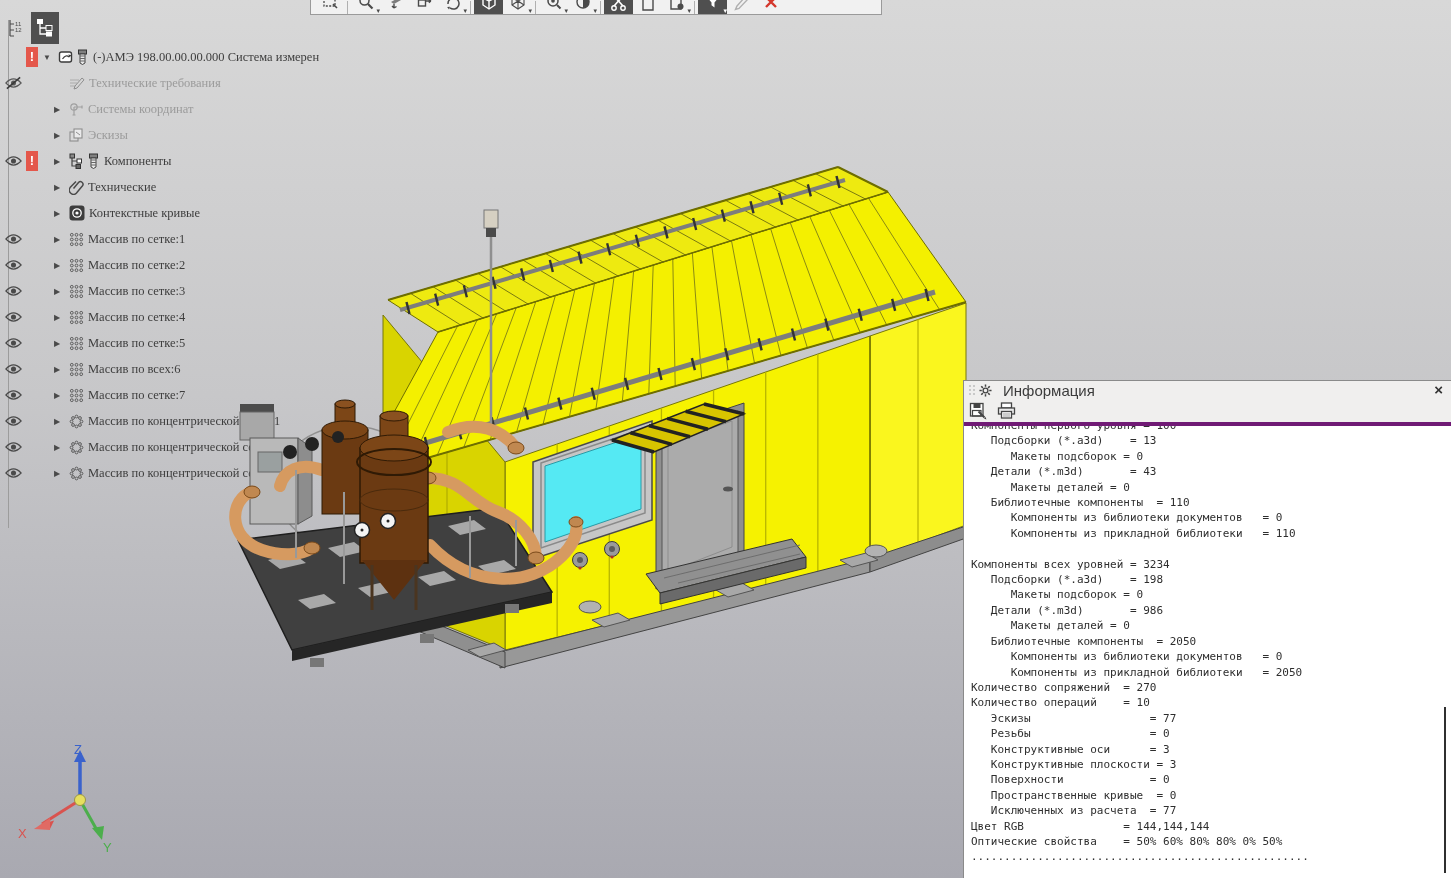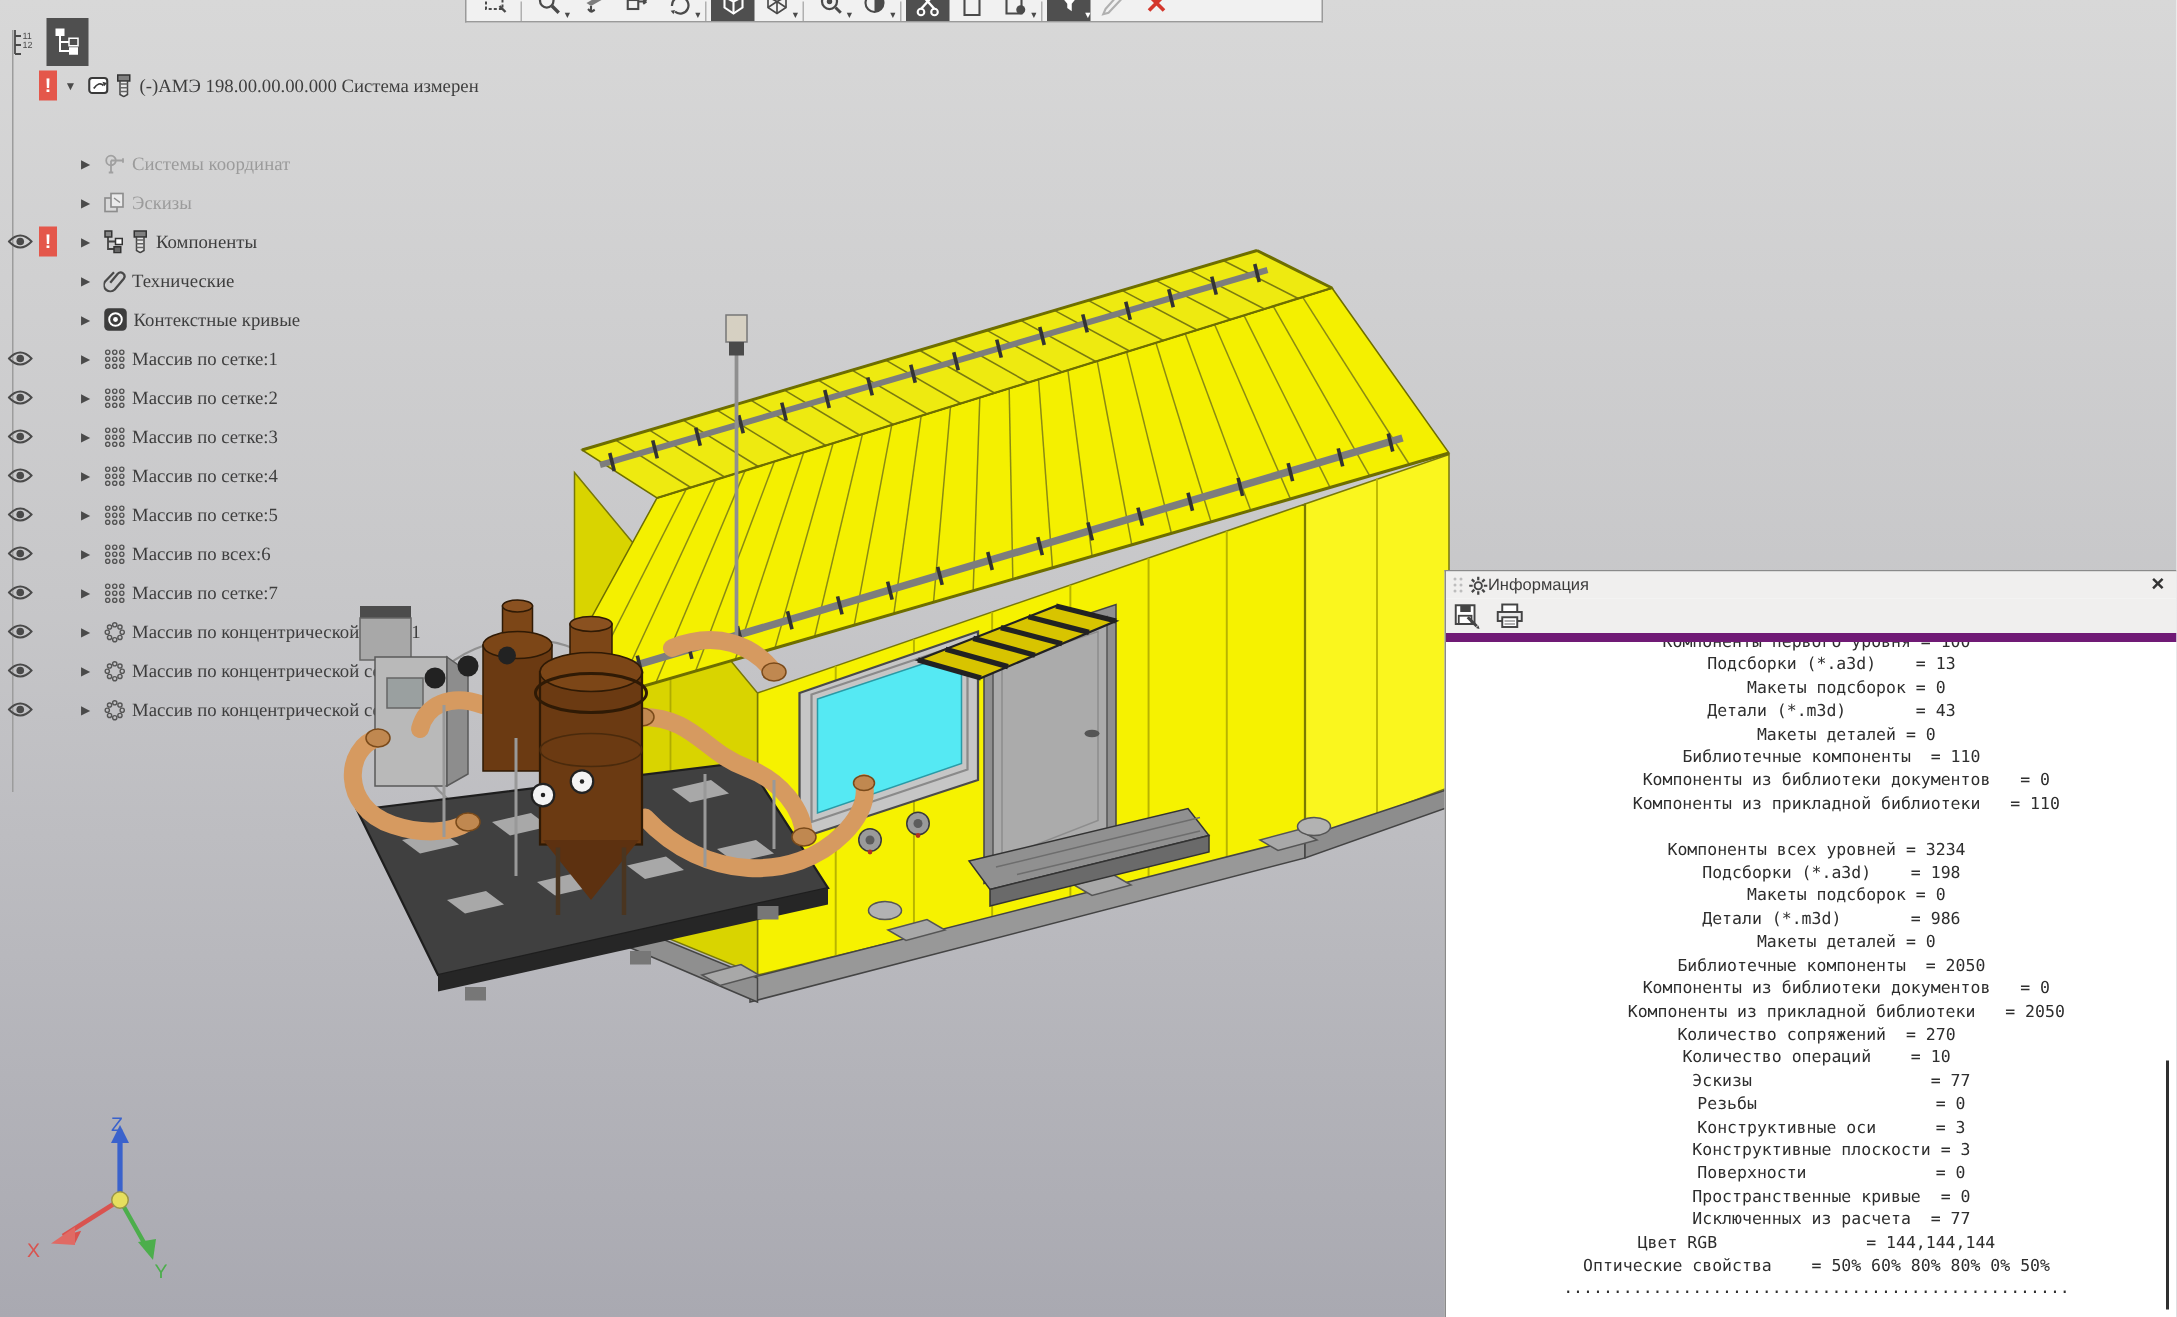--- a/index.html
+++ b/index.html
@@ -41,28 +41,28 @@
   .tree-row.grayed .tree-label{color:#9b9b9b;}
   .tree-row.grayed .tree-ico{opacity:.55;}
   
   .scene{position:absolute;left:0;top:0;z-index:3;}
   
   .info-panel{position:absolute;left:963px;top:380px;width:488px;height:498px;z-index:7;
     background:#ffffff;border-left:1px solid #8a8a8a;border-top:1px solid #8a8a8a;box-sizing:border-box;}
   .info-header{position:absolute;top:0;left:0;right:0;height:18px;background:#f0efee;
     display:flex;align-items:center;z-index:3;cursor:move;}
   .info-grip{width:8px;margin:0 3px 0 4px;}
-  .info-title{font-size:11px;color:#3c3c3c;margin-left:0;text-align:right;}
+  .info-title{font-size:15px;color:#3c3c3c;margin-left:11px;text-align:right;}
   .info-close{position:absolute;right:8px;top:0px;font-size:15px;font-weight:bold;color:#333;
     cursor:pointer;line-height:18px;}
   .info-tools{position:absolute;top:18px;left:0;right:0;height:23px;background:#f0efee;z-index:2;
     display:flex;align-items:center;gap:10px;padding-left:5px;}
   .info-tool{cursor:pointer;display:flex;}
   .info-body{position:absolute;top:41px;left:0;right:0;bottom:0;overflow:hidden;
-    border-top:6px solid #701a75;z-index:1;text-align:center;}
+    border-top:4px solid #701a75;z-index:1;}
   .info-body pre{margin:-8px 0 0 7px;font-family:"DejaVu Sans Mono",monospace;
     font-size:11px;line-height:15.4px;color:#2e2e2e;}
   .info-caret{position:absolute;right:5px;top:326px;width:2px;height:166px;background:#2f2f2f;z-index:4;}
 </style>
 </head>
 <body>
 
 <div class="panel-edge"></div>
 
 <div class="tree-toggle" id="toggle1">
@@ -205,20 +205,38 @@
         </svg>
       </span>
       <span class="tree-ico">
         <svg width="13" height="16" viewBox="0 0 13 16">
           <rect x="2.5" y="1" width="8" height="4" fill="#808080" stroke="#333"></rect>
           <path d="M4 5 h5 v9 l-2.5 1.5 L4 14 Z" fill="#e8e8e8" stroke="#444"></path>
           <path d="M4 7 h5 M4 9.5 h5 M4 12 h5" stroke="#666" stroke-width="1"></path>
         </svg>
       </span>
       <span class="tree-label">(-)АМЭ 198.00.00.00.000  Система измерен</span>
+    </div>
+    <div class="tree-row child grayed" style="top: 70px;">
+      <span class="slot-eye">
+        <svg width="17" height="14" viewBox="0 0 18 14">
+          <path d="M1 7 Q9 -1.5 17 7 Q9 15.5 1 7 Z" fill="none" stroke="#5a5a5a" stroke-width="1.3"></path>
+          <circle cx="9" cy="7" r="2.7" fill="#5a5a5a"></circle>
+          <line x1="2" y1="13" x2="16" y2="1" stroke="#3a3a3a" stroke-width="1.6"></line>
+        </svg>
+      </span>
+      <span class="slot-excl"></span>
+      <span class="slot-arrow"></span>
+      <span class="tree-ico">
+        <svg width="16" height="14" viewBox="0 0 16 14">
+          <path d="M1 4 h9 M1 7 h7 M1 10 h9" stroke="#8a8a8a" stroke-width="1.2"></path>
+          <path d="M6 10 L13 2 l2 1.8 L8 12 l-3 1 z" fill="#d8d8d8" stroke="#555"></path>
+        </svg>
+      </span>
+      <span class="tree-label">Технические требования</span>
     </div>
     <div class="tree-row child grayed" style="top: 96px;">
       <span class="slot-eye"></span>
       <span class="slot-excl"></span>
       <span class="slot-arrow">▶</span>
       <span class="tree-ico">
         <svg width="15" height="15" viewBox="0 0 15 15">
           <circle cx="5" cy="5" r="3.2" fill="none" stroke="#777" stroke-width="1.2"></circle>
           <path d="M5 5 H13 M5 5 V13 M13 3.5 v3 M3.5 13 h3" stroke="#777" stroke-width="1.2" fill="none"></path>
         </svg>

